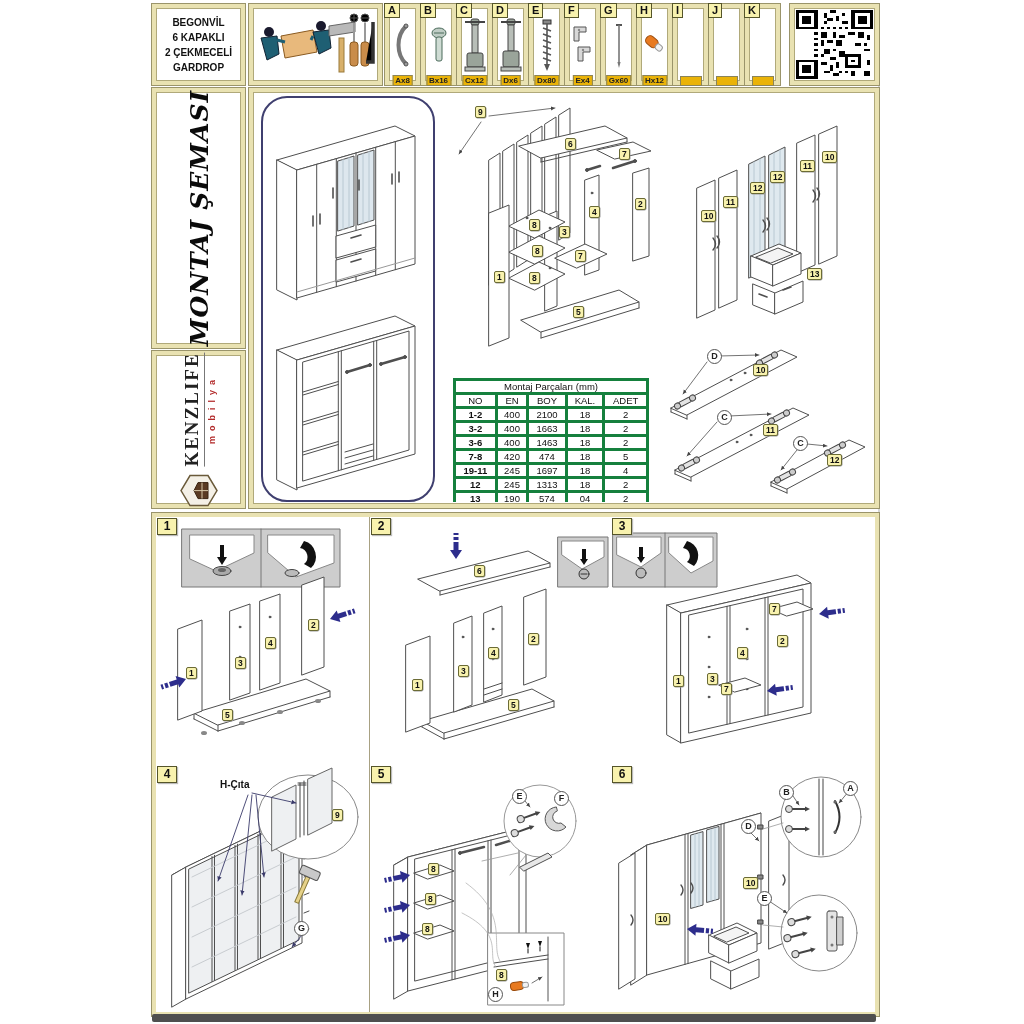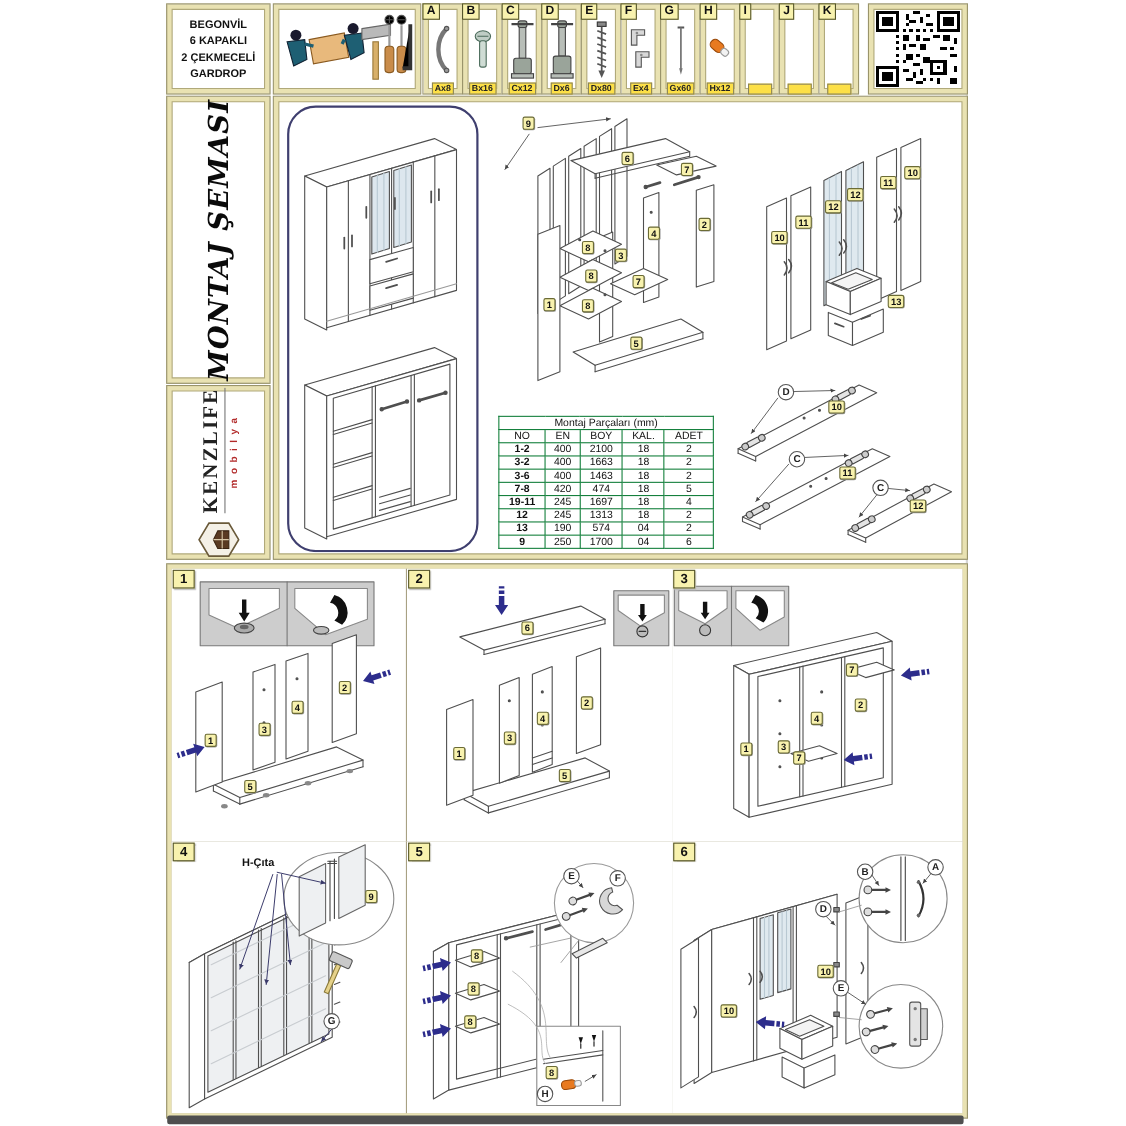--- a/index.html
+++ b/index.html
@@ -6,38 +6,38 @@
   body{width:1024px;height:1024px;position:relative;font-family:"Liberation Sans",sans-serif;overflow:hidden;}
   .sheet{position:absolute;left:151px;top:3px;width:727px;height:1012px;background:#fff;border-right:2px solid #d6d6d6;}
   .bx{position:absolute;background:#fff;border:1px solid #9a946a;box-shadow:inset 0 0 0 4px #e9e2b2, inset 0 0 0 5px #b0a97a;}
   .inner{position:absolute;inset:6px;}
   
   .title-box{left:0;top:0;width:93px;height:81px;display:flex;flex-direction:column;justify-content:center;align-items:center;}
   .title-box span{font-weight:bold;font-size:10px;line-height:15px;color:#111;white-space:nowrap;}
   .tools-box{left:97px;top:0;width:133px;height:81px;}
   .hw-box{top:0;width:35px;height:81px;}
   .hw-letter{position:absolute;top:-1px;left:-1px;background:#f8f2ae;border:1px solid #55552a;font-weight:bold;font-size:11px;padding:0 3px;line-height:13px;color:#111;z-index:2;}
-  .hw-qty{position:absolute;bottom:-1px;left:50%;transform:translateX(-50%);background:#fde047;border:1px solid #8a845a;font-size:8px;font-weight:bold;padding:0 2px;line-height:9px;color:#222;white-space:nowrap;z-index:2;}
+  .hw-qty{position:absolute;bottom:-1px;left:50%;transform:translateX(-50%);background:#eab308;border:1px solid #8a845a;font-size:8px;font-weight:bold;padding:0 2px;line-height:9px;color:#222;white-space:nowrap;z-index:2;}
   .hw-qty:empty{width:16px;height:8px;}
   .hw-icon{position:absolute;left:50%;top:50%;transform:translate(-50%,-50%);}
   .qr-box{left:638px;top:0;width:89px;height:81px;}
   
   .montaj-box{left:0;top:84px;width:93px;height:260px;}
   .montaj-text{position:absolute;left:50%;top:50%;transform:translate(-50%,-50%) rotate(-90deg);font-family:"DejaVu Serif",serif;font-style:italic;font-weight:bold;font-size:25px;letter-spacing:1px;color:#0a0a0a;white-space:nowrap;}
   .logo-box{left:0;top:347px;width:93px;height:157px;}
   .logo-rot{position:absolute;left:50%;top:50%;transform:translate(-50%,-50%) rotate(-90deg);display:flex;align-items:center;gap:7px;}
   .brand{font-family:"Liberation Serif",serif;font-weight:bold;font-size:19px;letter-spacing:2px;color:#222;border-bottom:1px solid #777;padding-bottom:1px;}
   .brand-sub{font-weight:bold;font-size:9px;letter-spacing:5px;color:#b22a2a;margin-top:2px;}
   
   .main-area{left:97px;top:84px;width:630px;height:420px;}
   .round-panel{position:absolute;left:6px;top:2px;width:170px;height:402px;border:2px solid #3f3f6f;border-radius:26px;}
   .ex-wrap{position:absolute;}
   
   table.parts{border-collapse:collapse;font-size:9.5px;color:#111;width:196px;}
-  table.parts td,table.parts th{border:1px solid #15803d;padding:0 3px;height:11px;text-align:center;line-height:11px;}
+  table.parts td,table.parts th{border:3px solid #15803d;padding:0 3px;height:11px;text-align:center;line-height:11px;}
   table.parts .tt{font-size:9.5px;font-weight:normal;}
   table.parts td.no{font-weight:bold;}
   
   .steps-area{left:0;top:509px;width:727px;height:503px;}
   .cell{position:absolute;background:#fff;}
   .cell.br{border-right:1px solid #a8a183;}
   .cell.bb{border-bottom:1px solid #a8a183;}
   .step-tab{position:absolute;top:1px;left:1px;width:18px;height:15px;background:#f8f2ae;border:1px solid #55552a;font-weight:bold;font-size:12px;line-height:15px;text-align:center;color:#111;z-index:3;box-shadow:1px 1px 1px #bbb;}
   .pb{position:absolute;background:#f8f2ae;border:1px solid #6b6b35;border-radius:2px;font-weight:bold;font-size:8.5px;line-height:10px;padding:0 2px;color:#111;z-index:2;box-shadow:0.5px 0.5px 0 #999;}
   .cb{position:absolute;background:#fff;border:1px solid #555;border-radius:50%;width:13px;height:13px;font-weight:bold;font-size:9px;line-height:13px;text-align:center;color:#222;z-index:2;}

